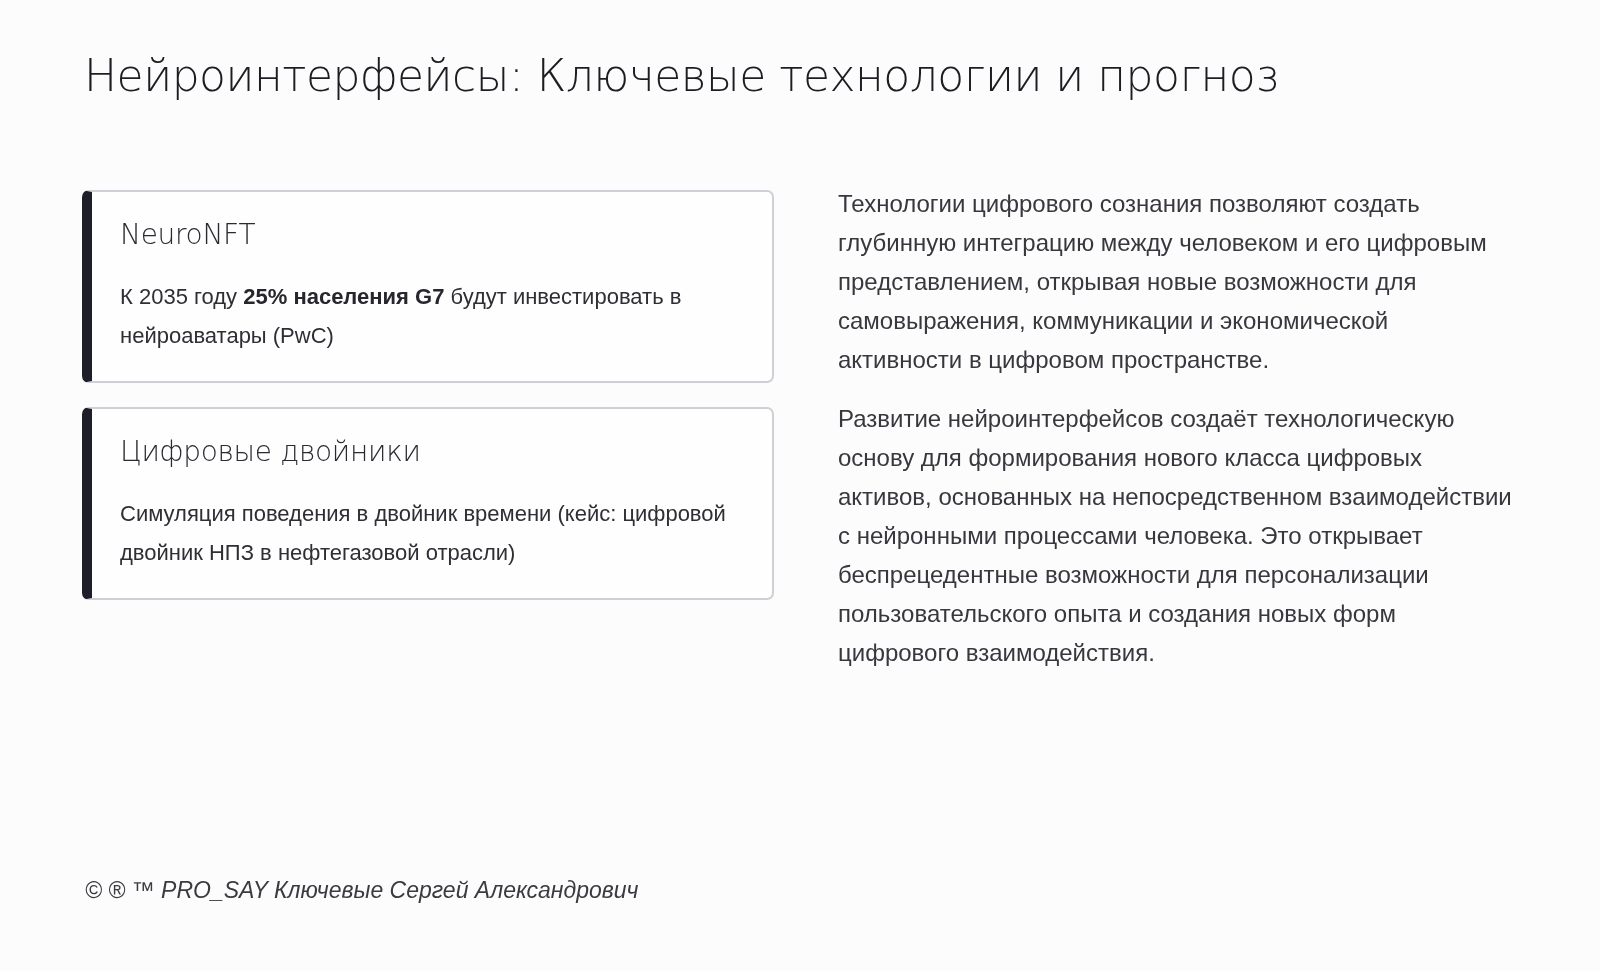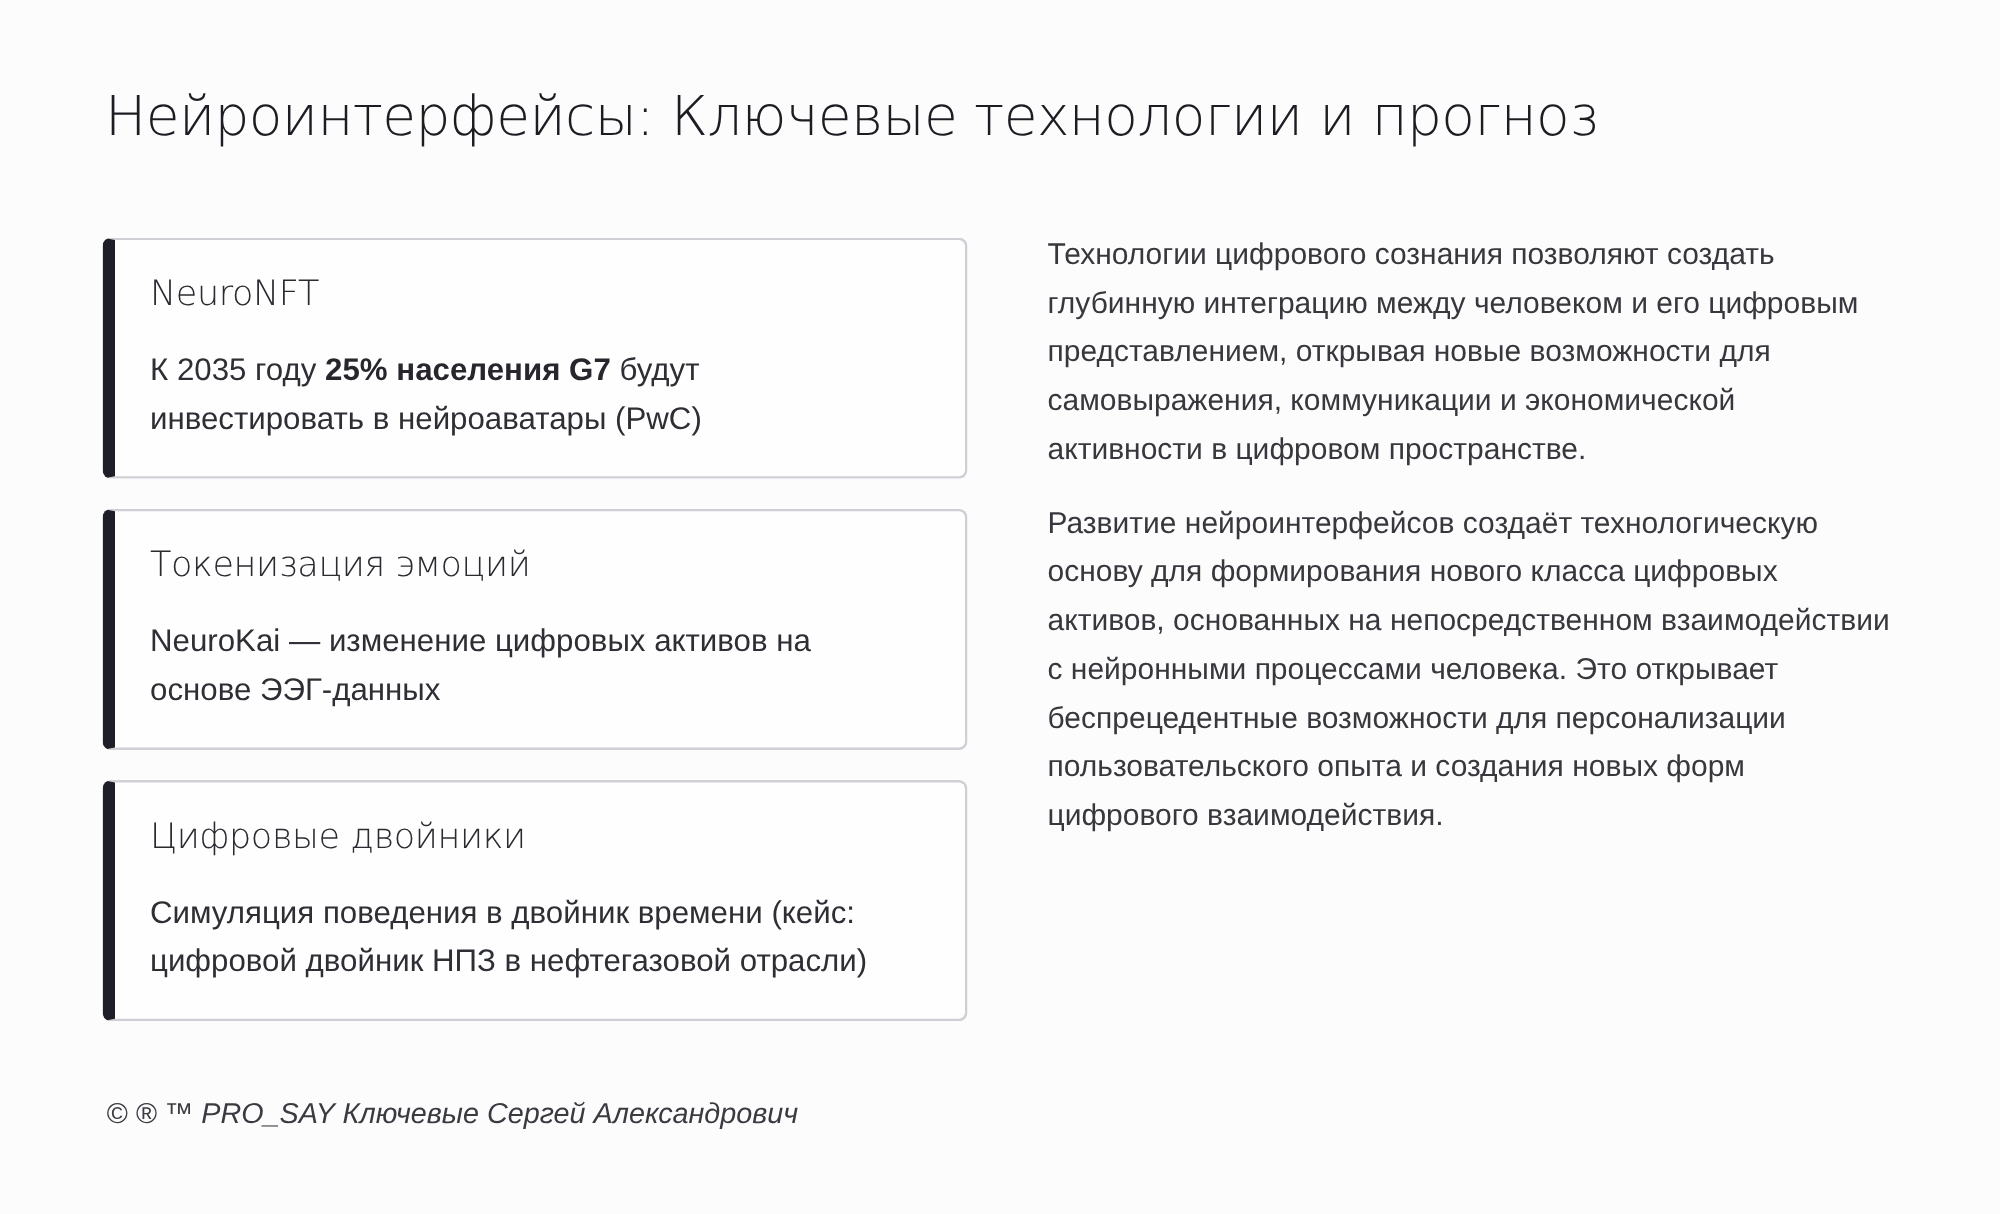--- a/index.html
+++ b/index.html
@@ -11,21 +11,21 @@
       overflow: hidden;
     }
     body {
       position: relative;
       font-family: "Liberation Sans", sans-serif;
       color: #2a2a2e;
     }
     .title {
       position: absolute;
       left: 84px;
-      top: 68px;
+      top: 50px;
       margin: 0;
       font-family: "DejaVu Sans", sans-serif;
       font-weight: 300;
       font-size: 44px;
       letter-spacing: -0.5px;
       color: #1c1c22;
       white-space: nowrap;
     }
     .cards {
       position: absolute;
@@ -50,21 +50,21 @@
     .card-title {
       margin: 0 0 26px 0;
       font-family: "DejaVu Sans", sans-serif;
       font-weight: 300;
       font-size: 28px;
       color: #2a2a30;
       letter-spacing: -0.3px;
     }
     .card-text {
       margin: 0;
-      font-size: 25px;
+      font-size: 22px;
       line-height: 39px;
       color: #2e2e34;
     }
     .card-text b { font-weight: 700; color: #26262c; }
     .right {
       position: absolute;
       left: 838px;
       top: 184px;
       width: 680px;
     }
@@ -87,24 +87,20 @@
 </head>
 <body>
 
 <h1 class="title">Нейроинтерфейсы: Ключевые технологии и прогноз</h1>
 
 <div class="cards">
   <div class="card c1">
     <h2 class="card-title">NeuroNFT</h2>
     <p class="card-text"><span>К 2035 году </span><b>25% населения G7</b><span> будут инвестировать в нейроаватары (PwC)</span></p>
   </div>
-  <div class="card c2">
-    <h2 class="card-title">Токенизация эмоций</h2>
-    <p class="card-text">NeuroKai — изменение цифровых активов на основе ЭЭГ-данных</p>
-  </div>
   <div class="card c3">
     <h2 class="card-title">Цифровые двойники</h2>
     <p class="card-text">Симуляция поведения в двойник времени (кейс: цифровой двойник НПЗ в нефтегазовой отрасли)</p>
   </div>
 </div>
 
 <div class="right">
   <p class="para">Технологии цифрового сознания позволяют создать глубинную интеграцию между человеком и его цифровым представлением, открывая новые возможности для самовыражения, коммуникации и экономической активности в цифровом пространстве.</p>
   <p class="para">Развитие нейроинтерфейсов создаёт технологическую основу для формирования нового класса цифровых активов, основанных на непосредственном взаимодействии с нейронными процессами человека. Это открывает беспрецедентные возможности для персонализации пользовательского опыта и создания новых форм цифрового взаимодействия.</p>
 </div>

